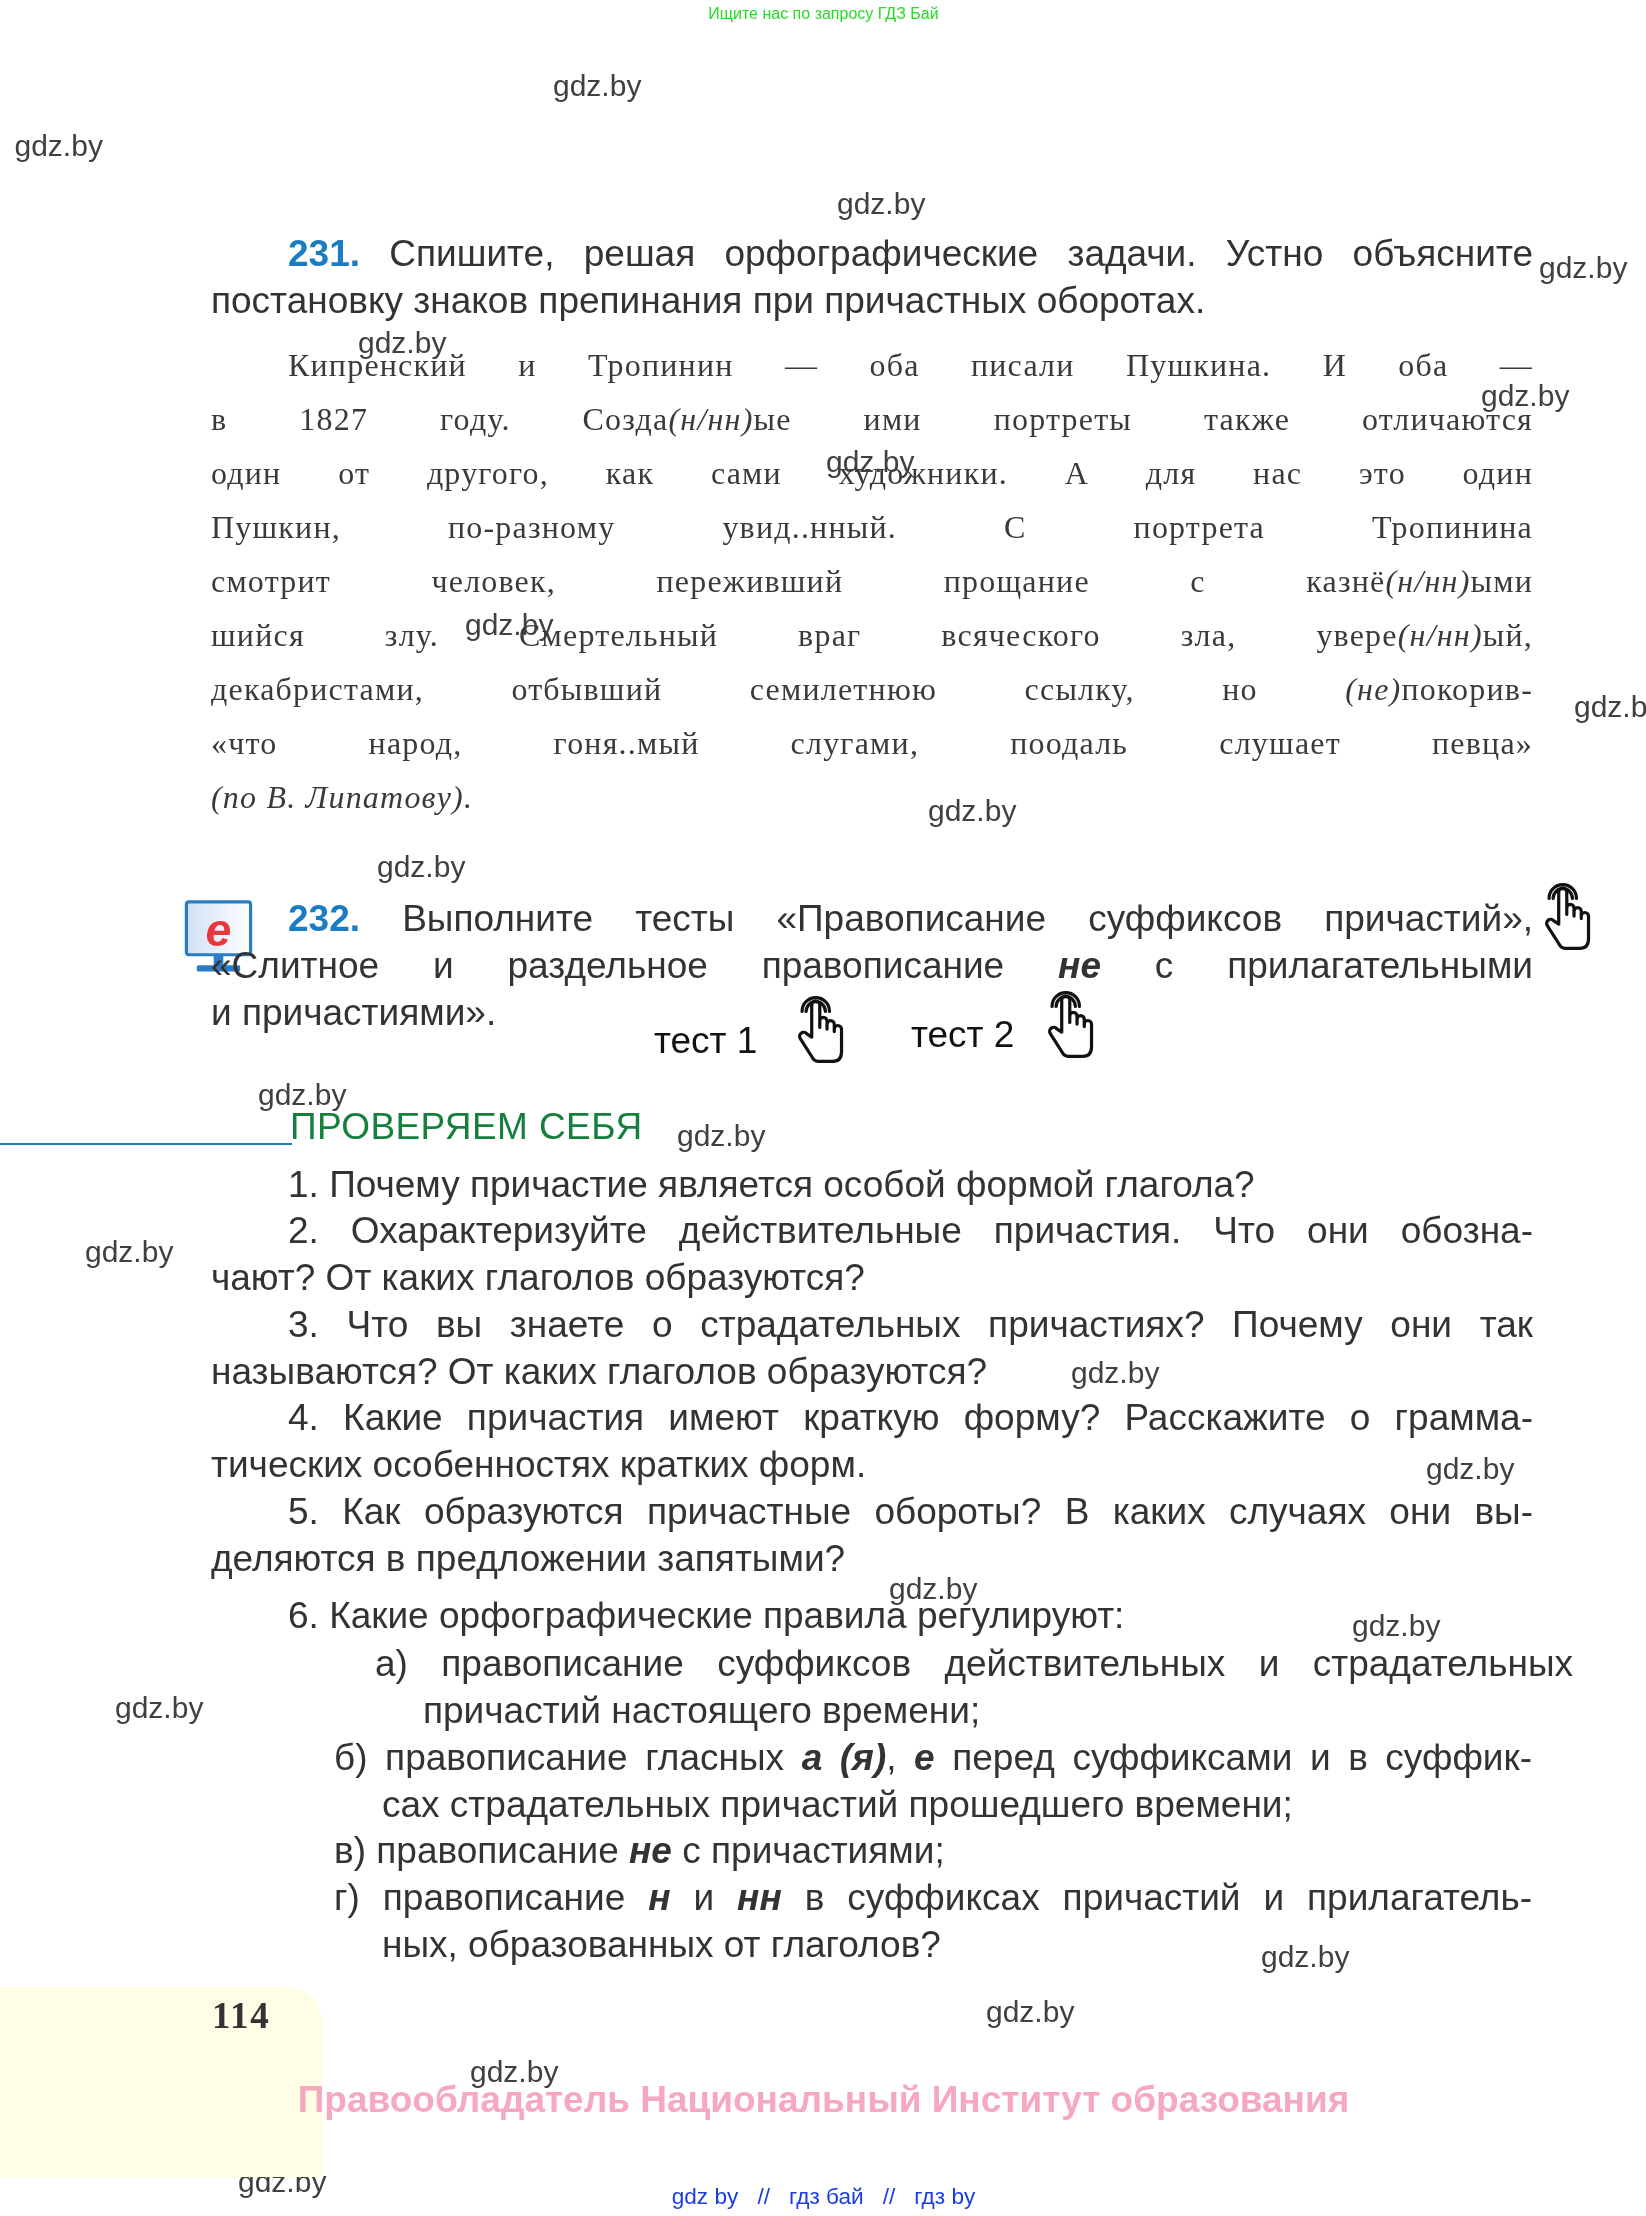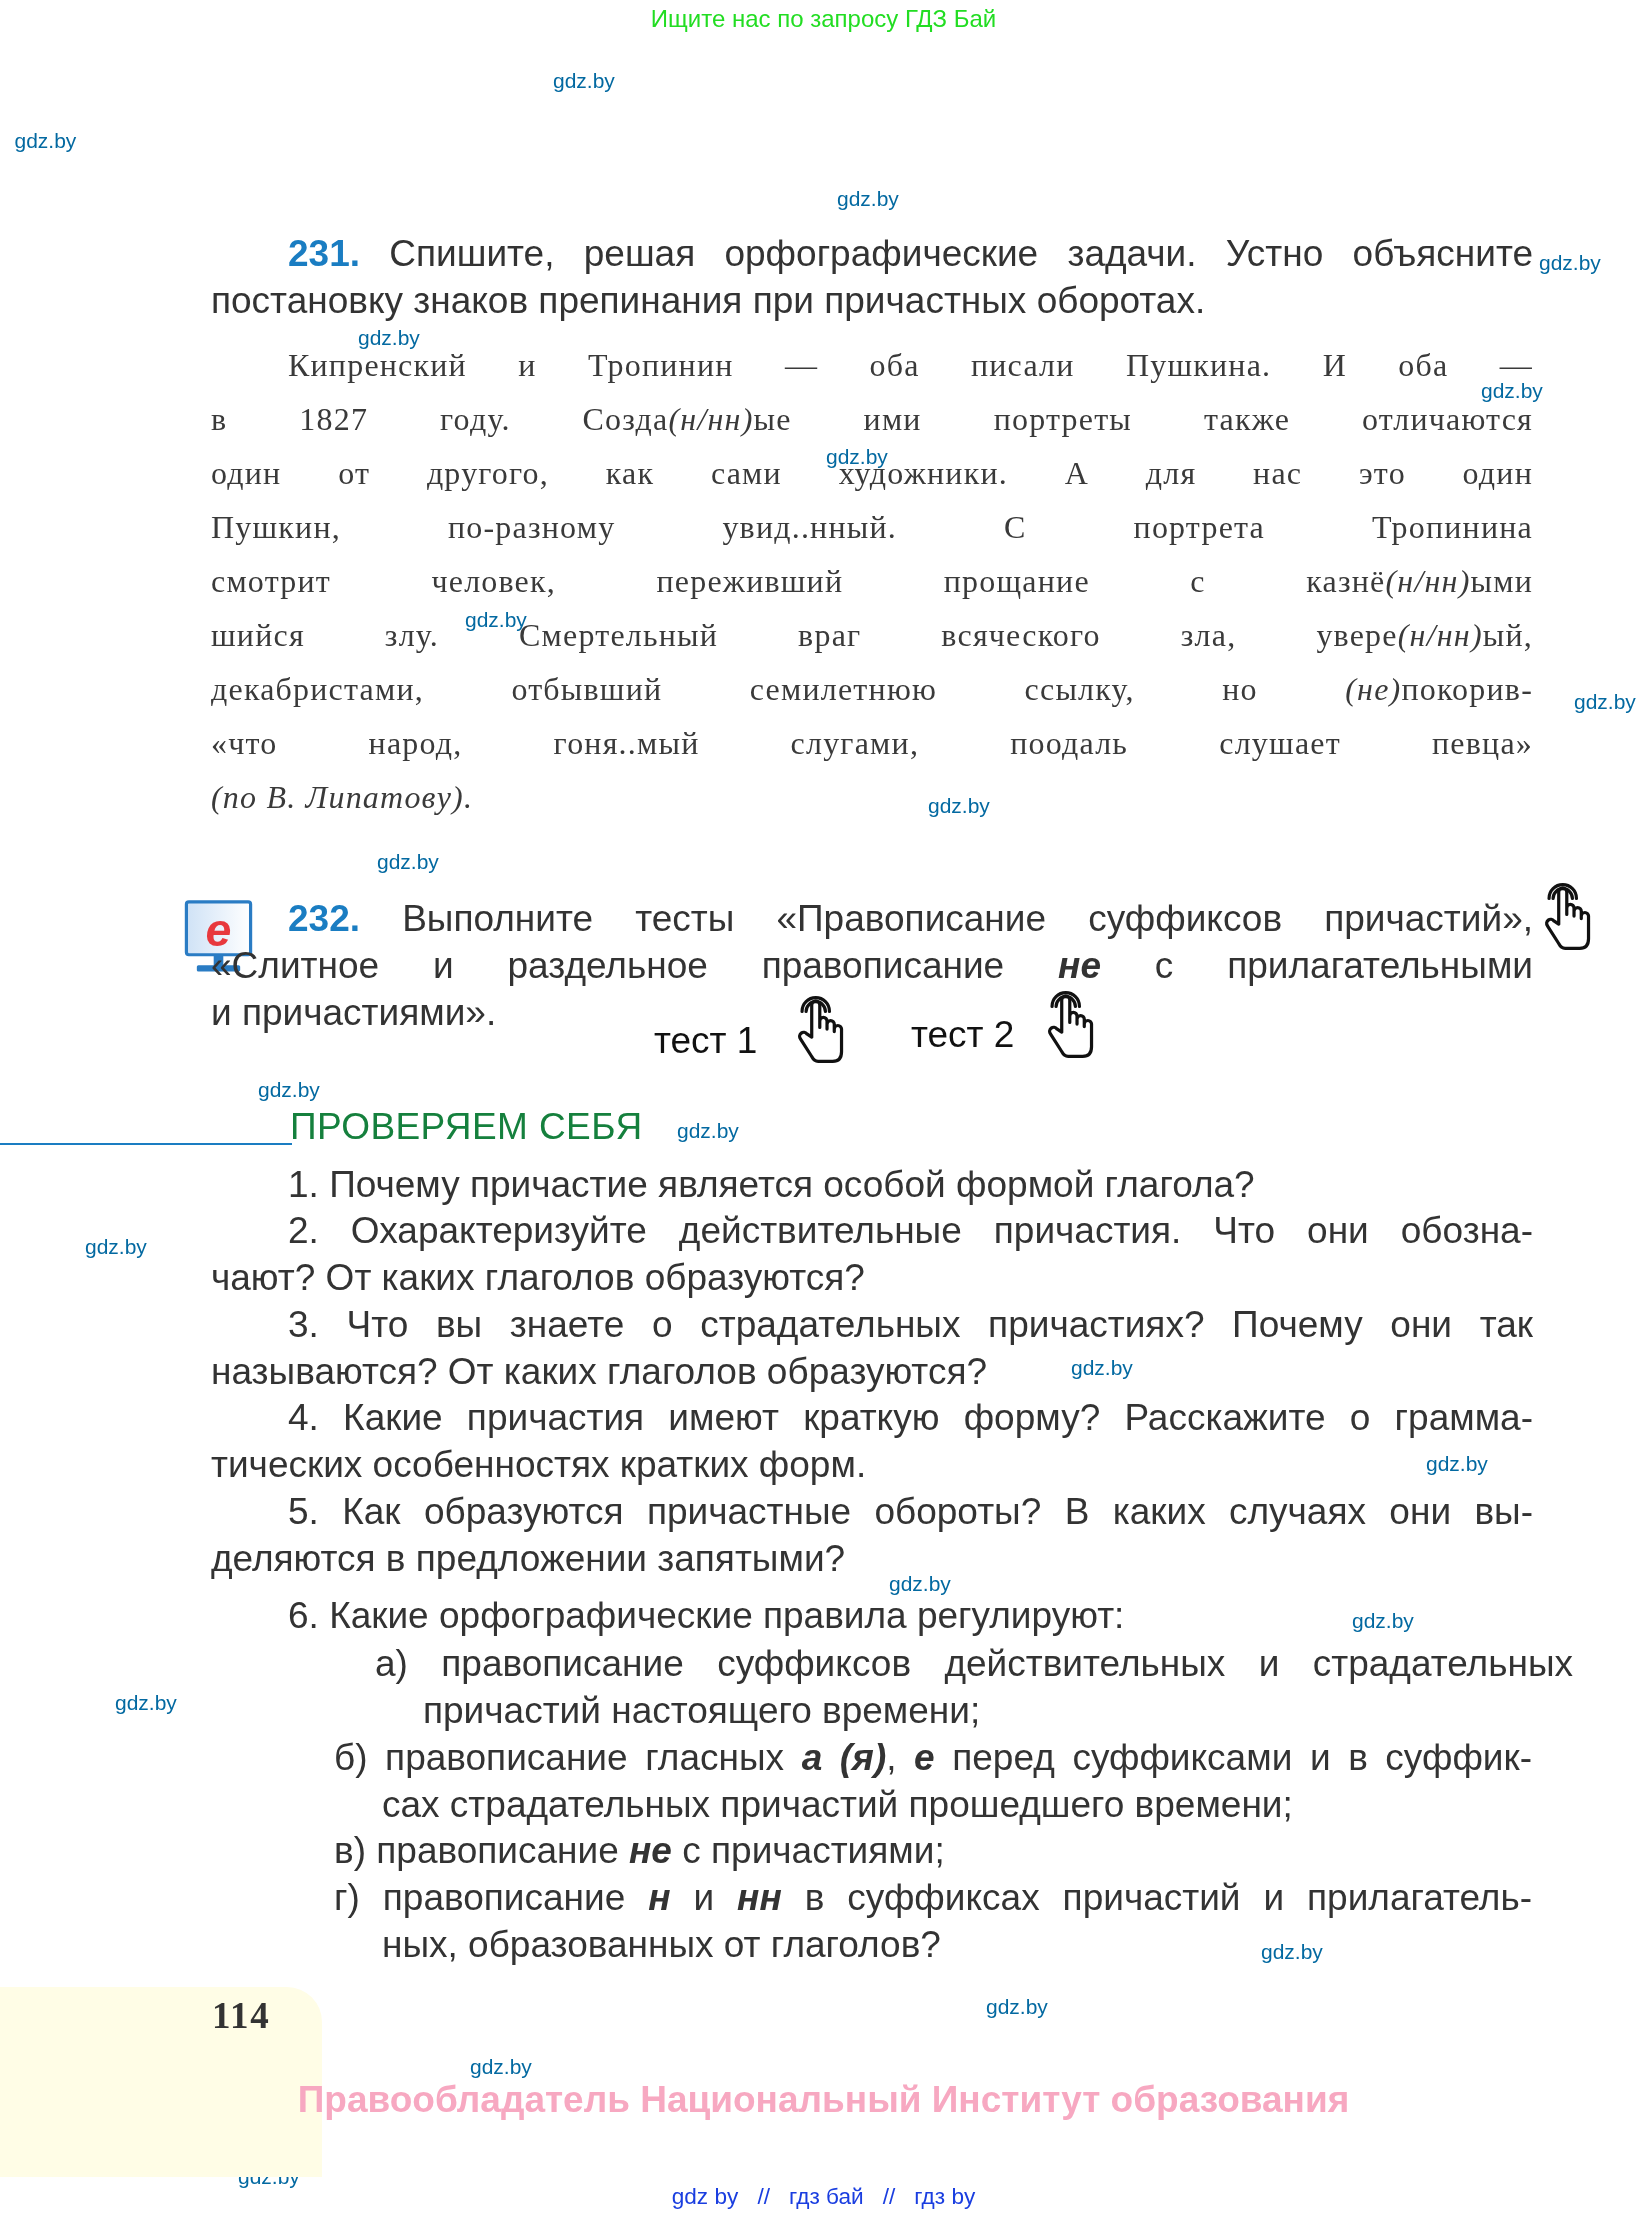--- a/index.html
+++ b/index.html
@@ -1,19 +1,19 @@
 <!DOCTYPE html>
 <html style="font-size:13px"><head>
 <meta charset="utf-8">
 <style>
   html, body { margin:0; padding:0; background:#ffffff; }
   body { width:1647px; height:2216px; position:relative; overflow:hidden; font-family:"Liberation Sans", sans-serif; color:#333333; }
   .abs { position:absolute; }
-  .top-banner { left:0; top:4.8px; width:1647px; text-align:center; color:#22dd22; font-size:24px; font-family:"Liberation Sans", sans-serif; }
-  .wm { position:absolute; font-family:"Liberation Sans", sans-serif; font-size:21px; color:#0369a1; white-space:nowrap; }
+  .top-banner { left:0; top:4.8px; width:1647px; text-align:center; color:#22dd22; font-size:16px; font-family:"Liberation Sans", sans-serif; }
+  .wm { position:absolute; font-family:"Liberation Sans", sans-serif; font-size:30px; color:#404040; white-space:nowrap; }
   .sans-block { position:absolute; left:211px; width:1322px; font-family:"Liberation Sans", sans-serif; font-size:37px; line-height:47px; color:#333333; text-align:justify; }
   .num { color:#1a7dc2; font-weight:bold; }
   .serif-block { position:absolute; left:211px; width:1322px; font-family:"Liberation Serif", serif; font-size:32px; line-height:54px; color:#3a3a3a; text-align:justify; letter-spacing:1.2px; }
   .it { font-style:italic; }
   .line { display:block; text-align:justify; text-align-last:justify; }
   .line.last { text-align-last:left; }
   .e-icon { left:184px; top:899px; width:69px; height:77px; }
   .hand { width:58px; height:81px; }
   .test-link { font-size:37px; color:#111; font-family:"Liberation Sans", sans-serif; cursor:pointer; }
   .heading-rule { left:0; top:1143px; width:292px; height:2.4px; background:#1a7dc2; }

